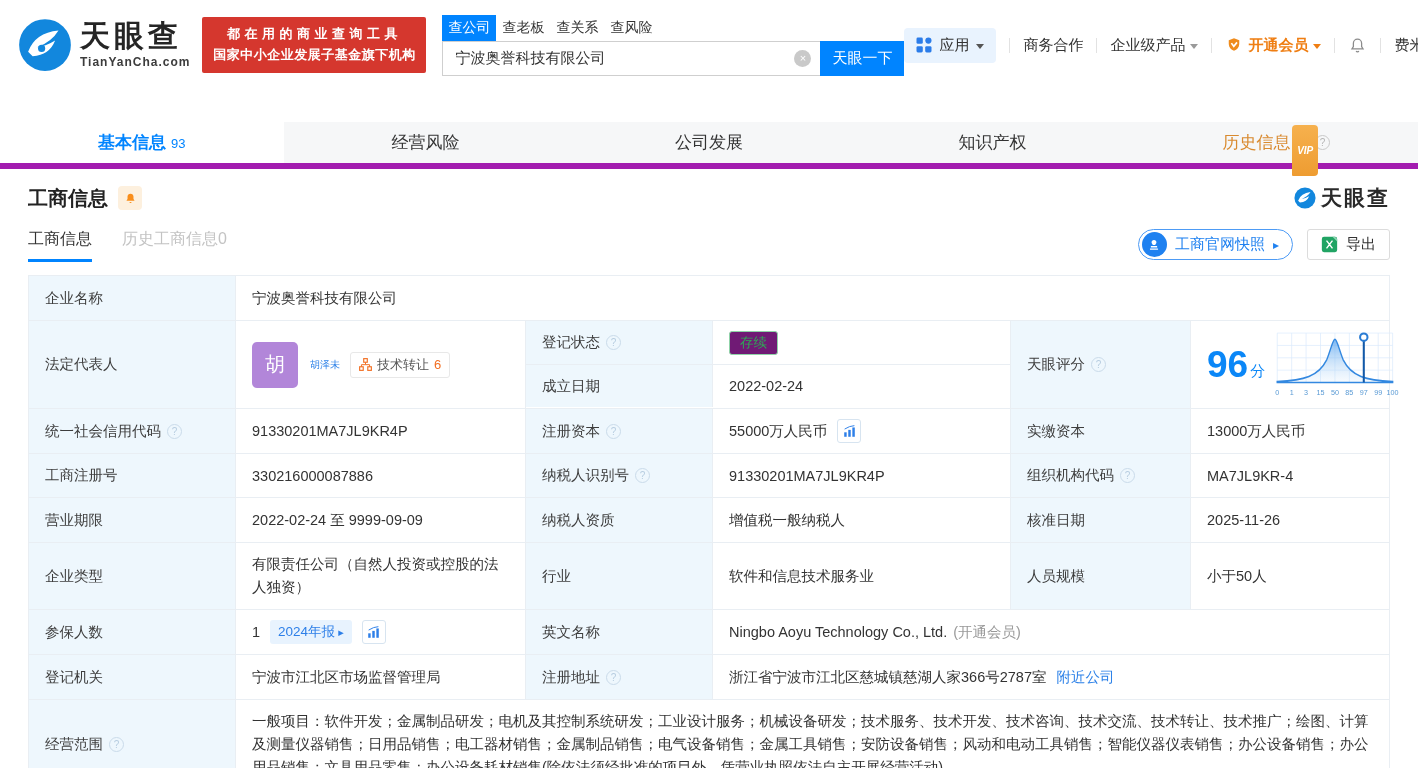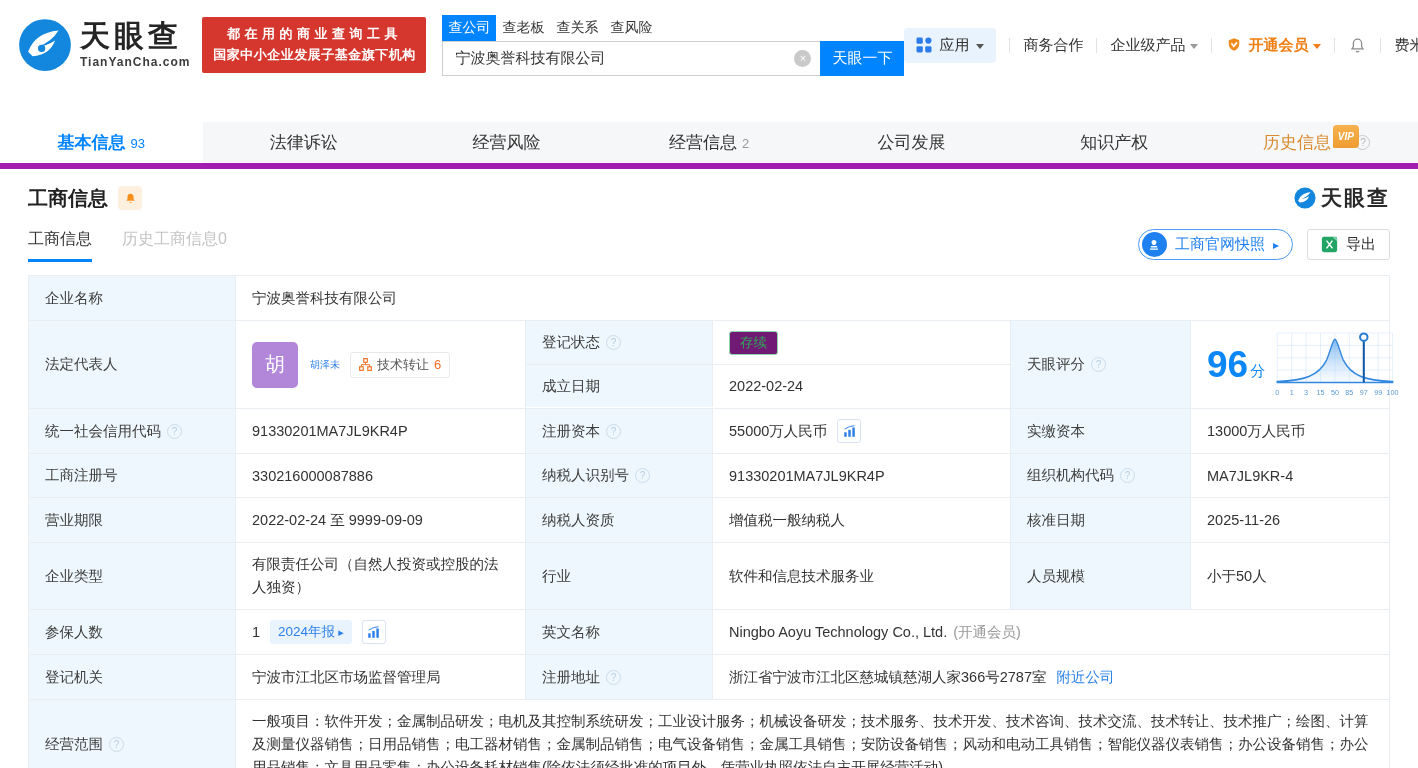--- a/index.html
+++ b/index.html
@@ -43,21 +43,21 @@
 
   
   .tabbar { height:47px; background:#f6f7f8; display:flex; border-bottom:6px solid #a21caf;margin-top:32px; }
   .ptab { flex:1; display:flex; align-items:center; justify-content:center; gap:5px;
     font-size:17px; color:#333; cursor:pointer; position:relative; }
   .ptab .cnt { font-size:13px; color:#999; margin-top:2px; }
   .ptab.active { background:#fff; color:#0084ff; font-weight:bold; }
   .ptab.active .cnt { color:#0084ff; font-weight:normal; }
   .ptab.history { color:#d98a2f; }
   .vip-badge { position:absolute; top:3px; left:calc(50% + 16px); background:linear-gradient(#f6b14e,#ee9c31);
-    color:#fff; font-size:10px; font-weight:bold; font-style:italic; padding:5px 5px;
+    color:#fff; font-size:10px; font-weight:bold; font-style:italic; padding:19px 5px;
     border-radius:4px 4px 4px 1px; line-height:1.3; }
   .qmark { width:15px; height:15px; border:1px solid #c9c9c9; border-radius:50%; color:#b5b5b5;
     font-size:10px; line-height:13px; text-align:center; flex:none; }
 
   
   .main { padding:14px 28px 6px 28px; }
   .section-head { display:flex; align-items:center; height:30px; }
   .section-title { font-size:20px; font-weight:bold; color:#222; }
   .bell-badge { width:24px; height:24px; background:#fdf0de; border-radius:4px; margin-left:10px;
     display:flex; align-items:center; justify-content:center; cursor:pointer; }
@@ -188,28 +188,21 @@
     </div>
   </div>
 </div>
 
 <div class="tabbar">
   <div class="ptab active">
     <span>基本信息</span>
     <span class="cnt">93</span>
   </div>
   <div class="ptab">
-    <span>法律诉讼</span>
-  </div>
-  <div class="ptab">
     <span>经营风险</span>
-  </div>
-  <div class="ptab">
-    <span>经营信息</span>
-    <span class="cnt">2</span>
   </div>
   <div class="ptab">
     <span>公司发展</span>
   </div>
   <div class="ptab">
     <span>知识产权</span>
   </div>
   <div class="ptab history">
     <span class="vip-badge">VIP</span>
     <span>历史信息</span>

